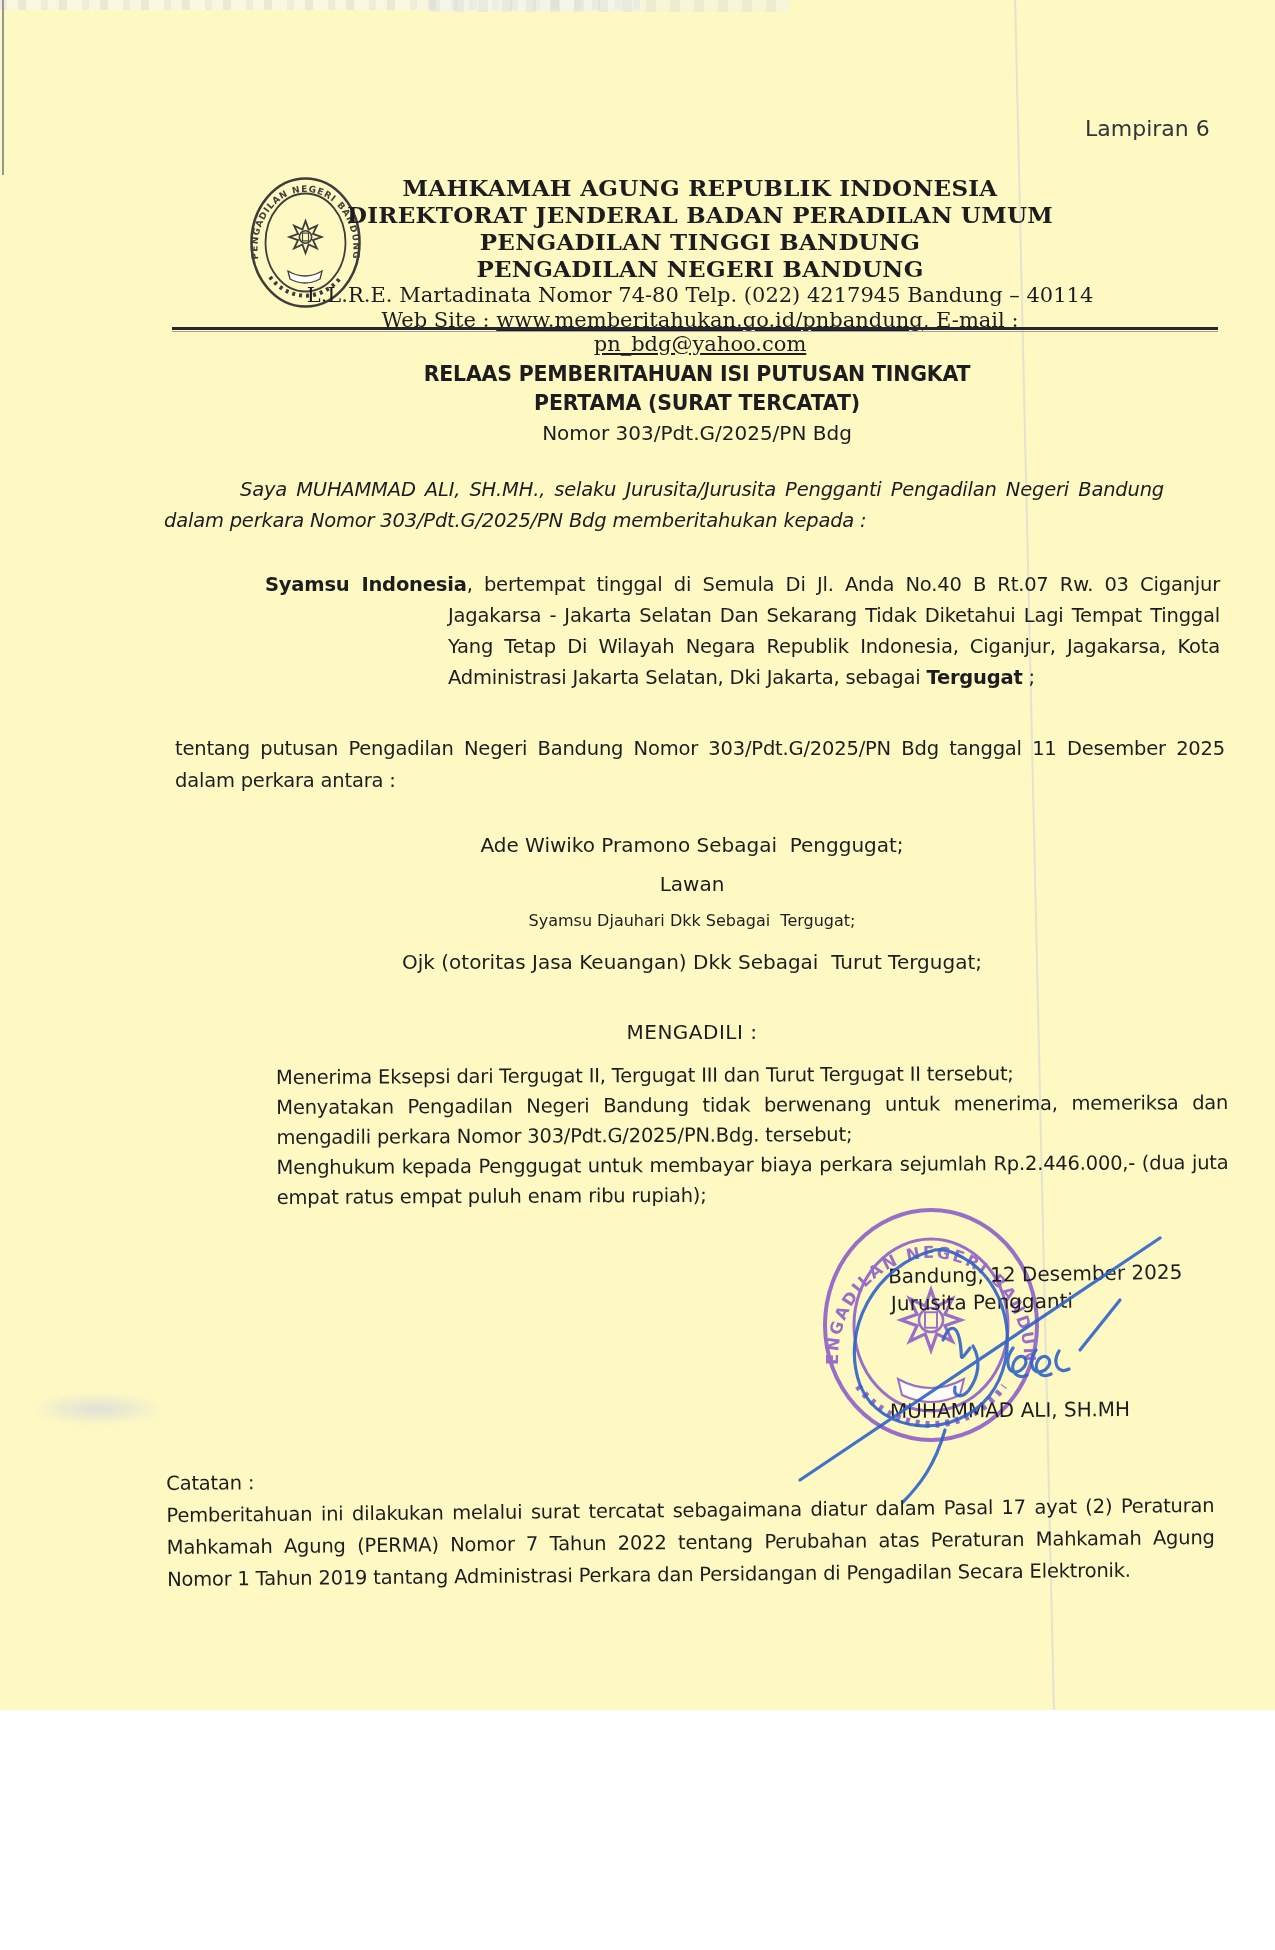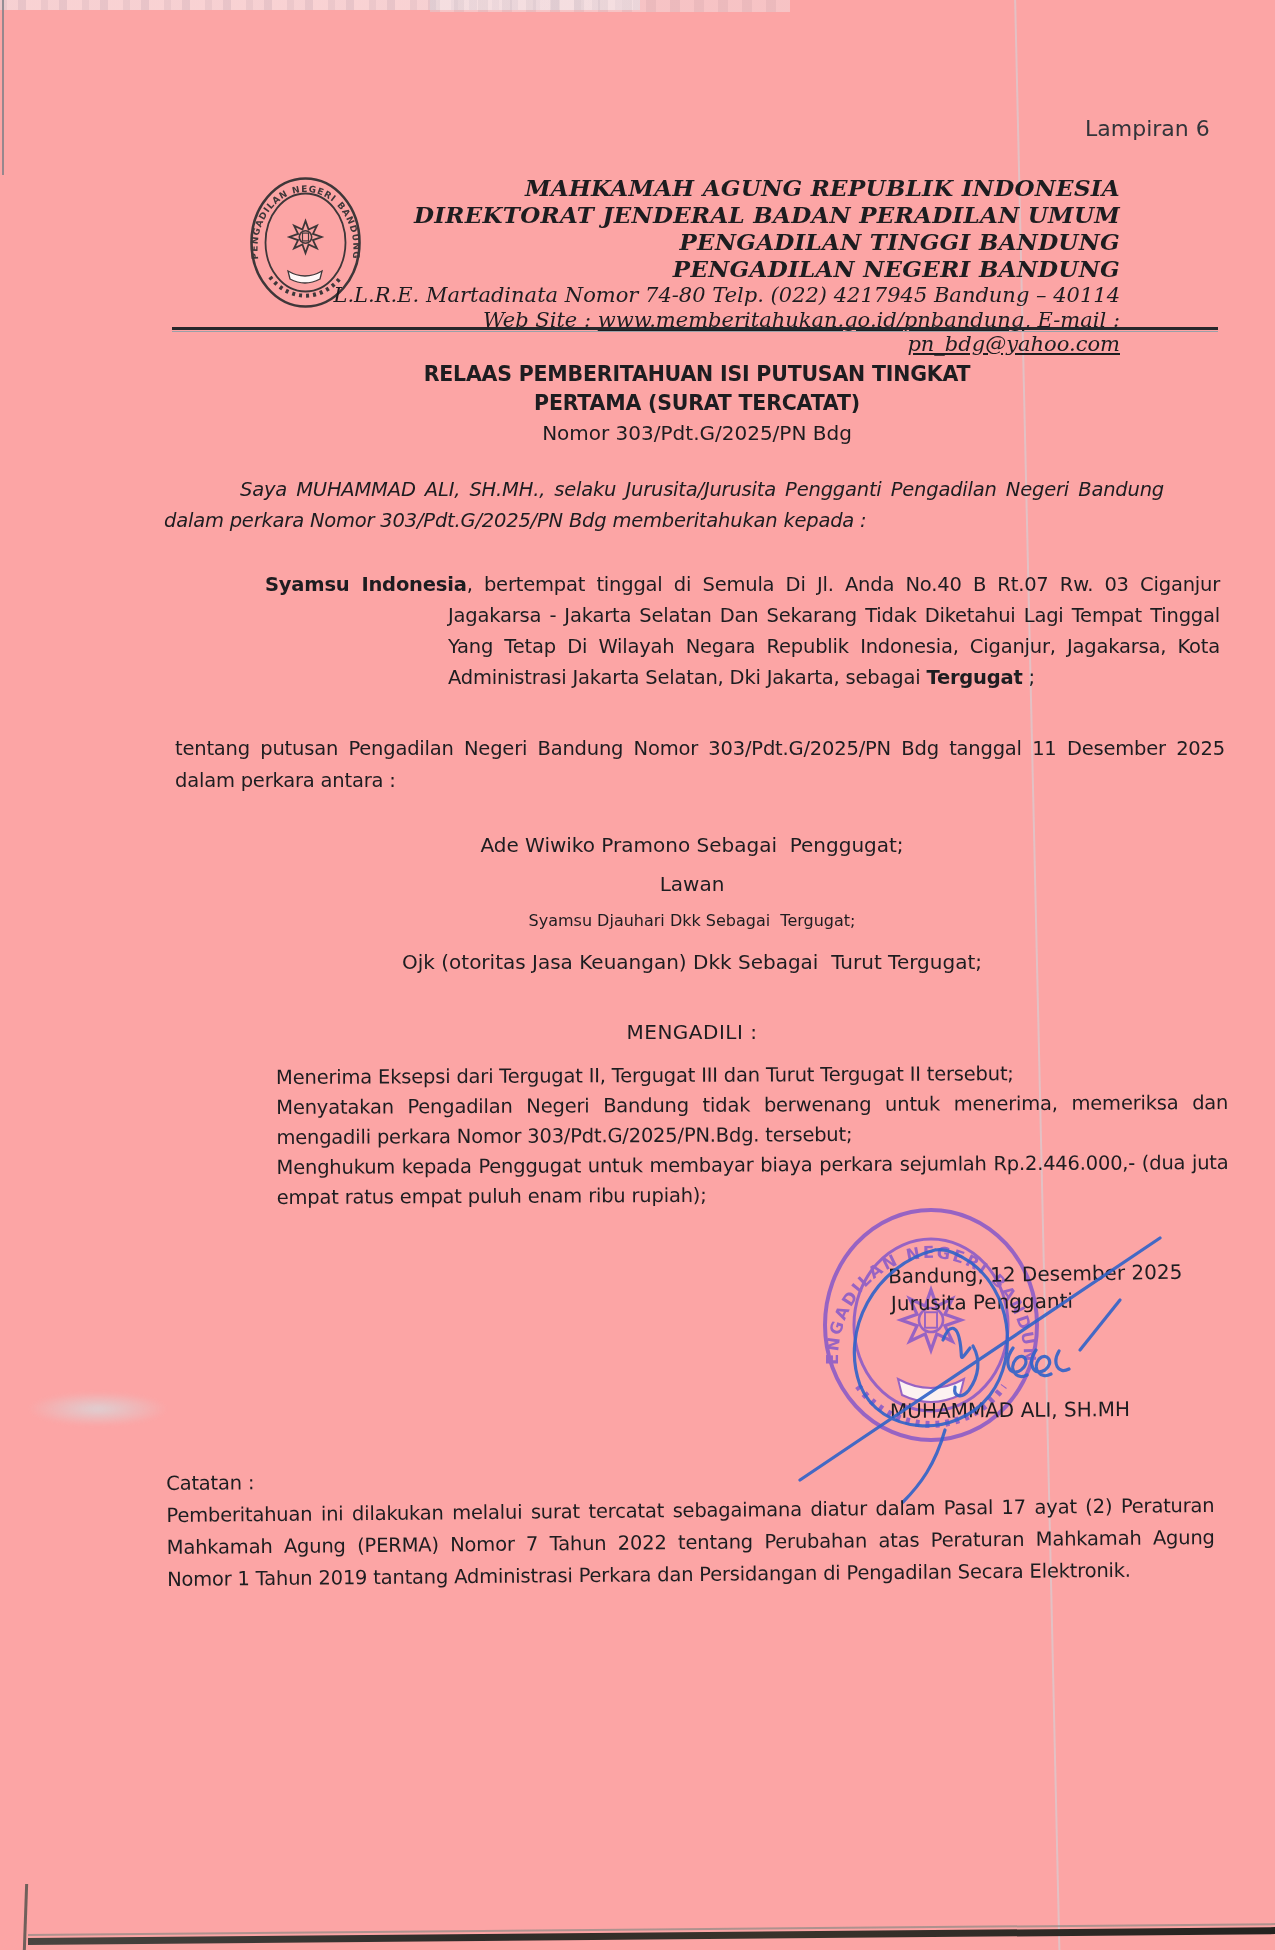--- a/index.html
+++ b/index.html
@@ -1,33 +1,33 @@
 <!DOCTYPE html>
 <html><head>
 <meta charset="utf-8">
 <style>
   html,body{margin:0;padding:0;background:#ffffff;}
   .page{
     position:relative;
-    width:1275px;height:1950px;
-    background:#fca5a5;
+    width:1275px;height:1710px;
+    background:#fef9c3;
     overflow:hidden;
     font-family:"DejaVu Sans",sans-serif;
     color:#1d1d20;
   }
   .abs{position:absolute;}
   .serifhead{font-family:"DejaVu Serif","Liberation Serif",serif;}
   .b{font-weight:bold;}
   .center{text-align:center;}
   .just{text-align:justify;}
   .keep{white-space:pre-wrap;}
   .body-txt{font-size:19.5px;line-height:31px;letter-spacing:-0.2px;}
 
   
-  .lh-line{left:300px;width:820px;text-align:right;letter-spacing:0.3px;font-style:italic;}
+  .lh-line{left:290px;width:820px;text-align:center;letter-spacing:0.3px;}
   .lh-rule{left:172px;top:327px;width:1046px;height:3px;background:#27272b;}
   .lh-rule2{left:172px;top:331px;width:1046px;height:1px;background:#9aa0a8;}
   .uline{text-decoration:underline;}
 
   
   .fold-line{left:1014px;top:-6px;width:2px;height:1980px;background:#d2d4d9;opacity:.6;
              transform:rotate(-1.3deg);transform-origin:top left;}
   .top-grit{left:0;top:0;width:640px;height:10px;opacity:.55;
             background:repeating-linear-gradient(90deg,#dfe3e9 0 7px,#f2f4f7 7px 18px,#d8dde5 18px 26px,#f6f7f9 26px 41px);}
   .top-grit2{left:430px;top:0;width:360px;height:12px;opacity:.4;

